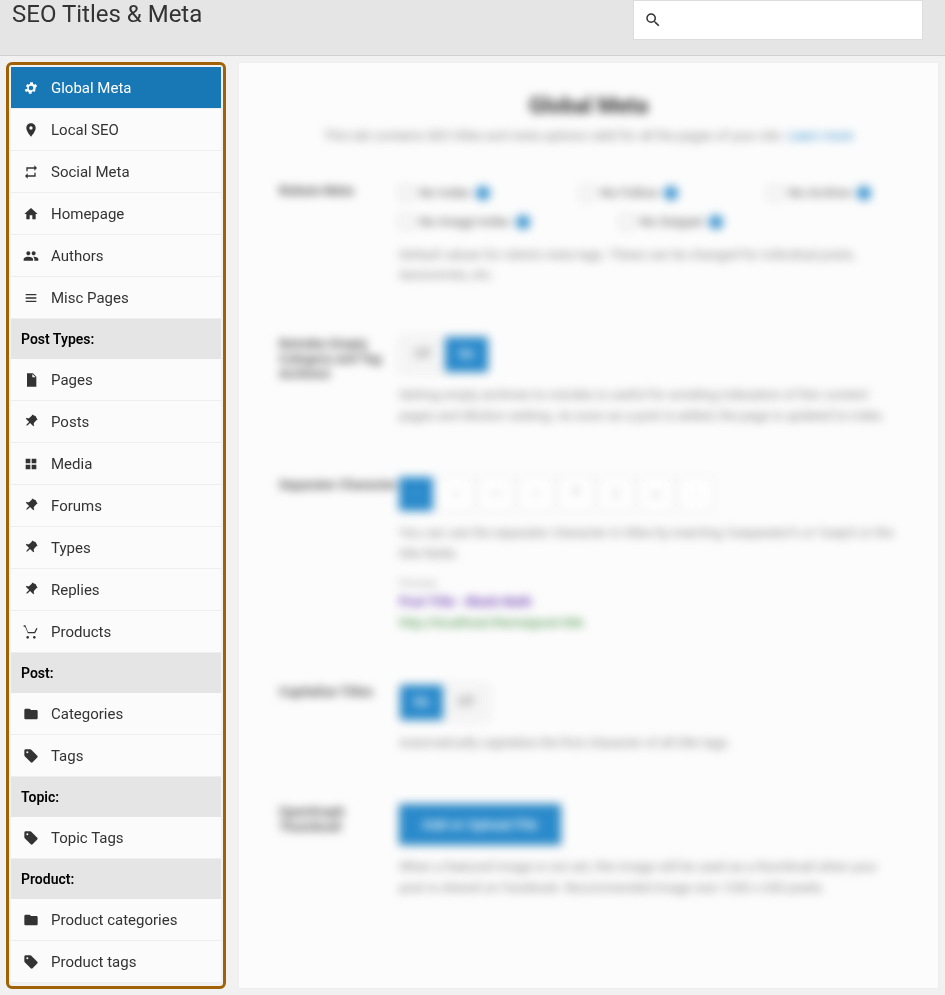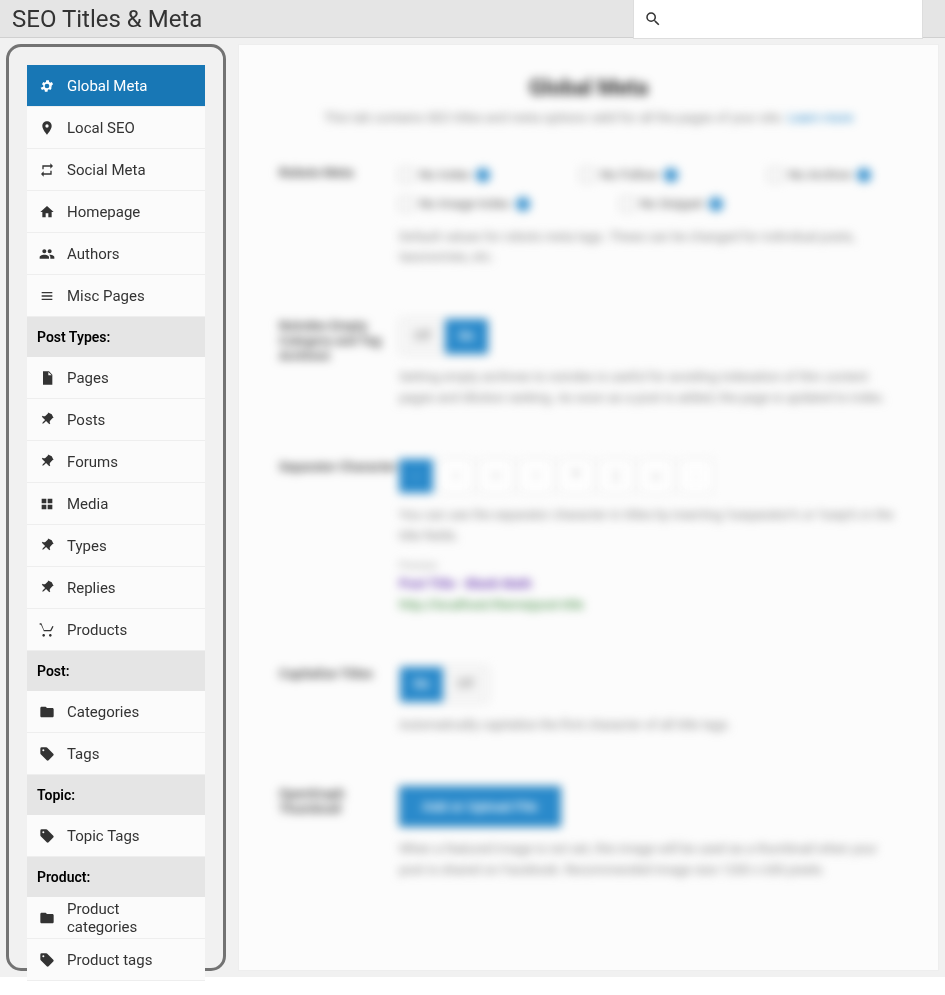--- a/index.html
+++ b/index.html
@@ -5,23 +5,22 @@
   * { box-sizing: border-box; margin: 0; padding: 0; }
   body {
     font-family: -apple-system, BlinkMacSystemFont, "Segoe UI", Roboto, Arial, sans-serif;
     background: #fff;
     width: 945px;
     height: 995px;
     overflow: hidden;
   }
   .header {
     display: flex;
-    align-items: center;
     background: #e5e5e5;
-    height: 38px;
+    height: 56px;
     border-bottom: 1px solid #d0d0d0;
     padding: 0 12px;
   }
   .header-title {
     font-size: 24px;
     font-weight: 400;
     color: #333;
     flex: 1;
   }
   .search-wrap {
@@ -49,23 +48,23 @@
     font-size: 15px; color:#333;
   }
   .select-wrap .arrow { font-size:10px; }
   .body {
     display: flex;
     background: #f1f1f1;
     height: calc(995px - 56px);
     padding: 6px;
   }
   .sidebar-outline {
-    border: 3px solid #737373;
-    border-radius: 15px;
-    padding: 18px;
+    border: 3px solid #a16207;
+    border-radius: 6px;
+    padding: 2px;
     width: 220px;
     flex-shrink: 0;
     background: #f1f1f1;
   }
   .sidebar {
     width: 100%;
     display: flex;
     flex-direction: column;
   }
   .side-item {
@@ -213,29 +212,29 @@
           <span>Pages</span>
         </div>
         <div class="side-item">
           <svg viewBox="0 0 24 24">
             <path d="M16 9V4l1-1-6-2-6 2 1 1v5c0 1.66-1.34 3-3 3v2h7v5l1 2 1-2v-5h7v-2c-1.66 0-3-1.34-3-3z" transform="rotate(45 12 12)"></path>
           </svg>
           <span>Posts</span>
         </div>
         <div class="side-item">
           <svg viewBox="0 0 24 24">
+            <path d="M4 4h7v7H4zm9 0h7v7h-7zm-9 9h7v7H4zm9 0h7v7h-7z"></path>
+          </svg>
+          <span>Media</span>
+        </div>
+        <div class="side-item">
+          <svg viewBox="0 0 24 24">
             <path d="M16 9V4l1-1-6-2-6 2 1 1v5c0 1.66-1.34 3-3 3v2h7v5l1 2 1-2v-5h7v-2c-1.66 0-3-1.34-3-3z" transform="rotate(45 12 12)"></path>
           </svg>
           <span>Forums</span>
-        </div>
-        <div class="side-item">
-          <svg viewBox="0 0 24 24">
-            <path d="M4 4h7v7H4zm9 0h7v7h-7zm-9 9h7v7H4zm9 0h7v7h-7z"></path>
-          </svg>
-          <span>Media</span>
         </div>
         <div class="side-item">
           <svg viewBox="0 0 24 24">
             <path d="M16 9V4l1-1-6-2-6 2 1 1v5c0 1.66-1.34 3-3 3v2h7v5l1 2 1-2v-5h7v-2c-1.66 0-3-1.34-3-3z" transform="rotate(45 12 12)"></path>
           </svg>
           <span>Types</span>
         </div>
         <div class="side-item">
           <svg viewBox="0 0 24 24">
             <path d="M16 9V4l1-1-6-2-6 2 1 1v5c0 1.66-1.34 3-3 3v2h7v5l1 2 1-2v-5h7v-2c-1.66 0-3-1.34-3-3z" transform="rotate(45 12 12)"></path>

